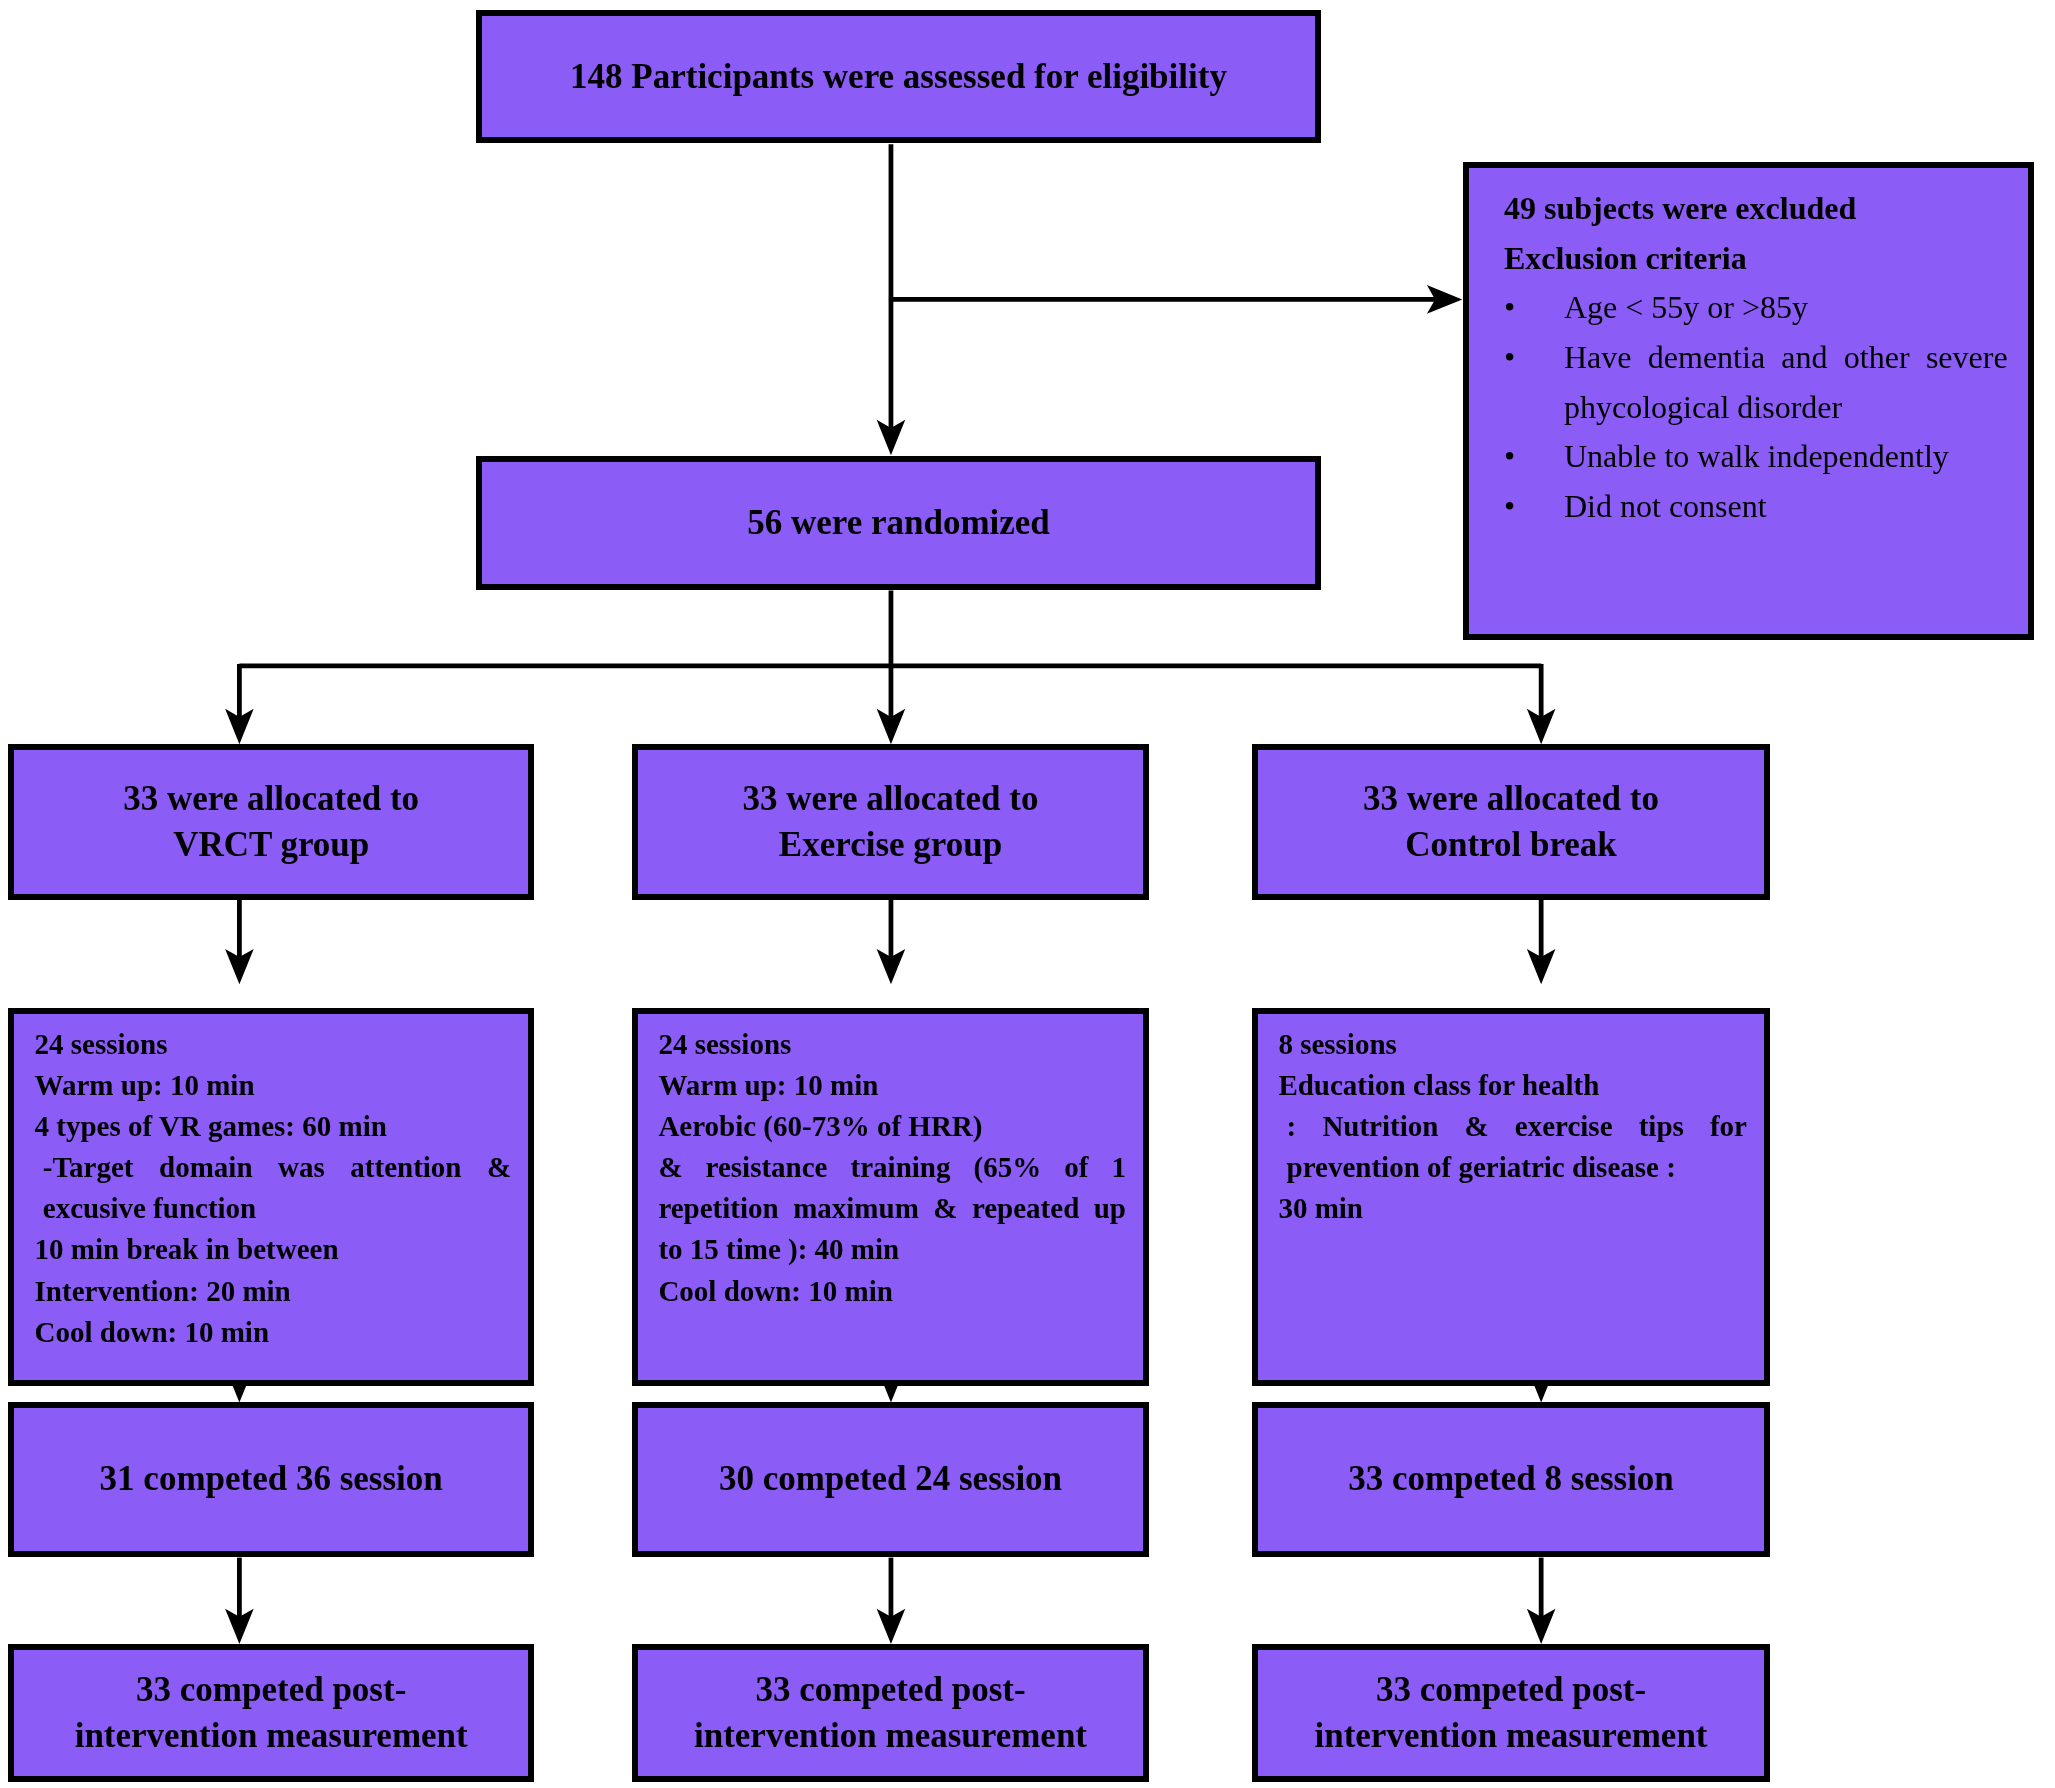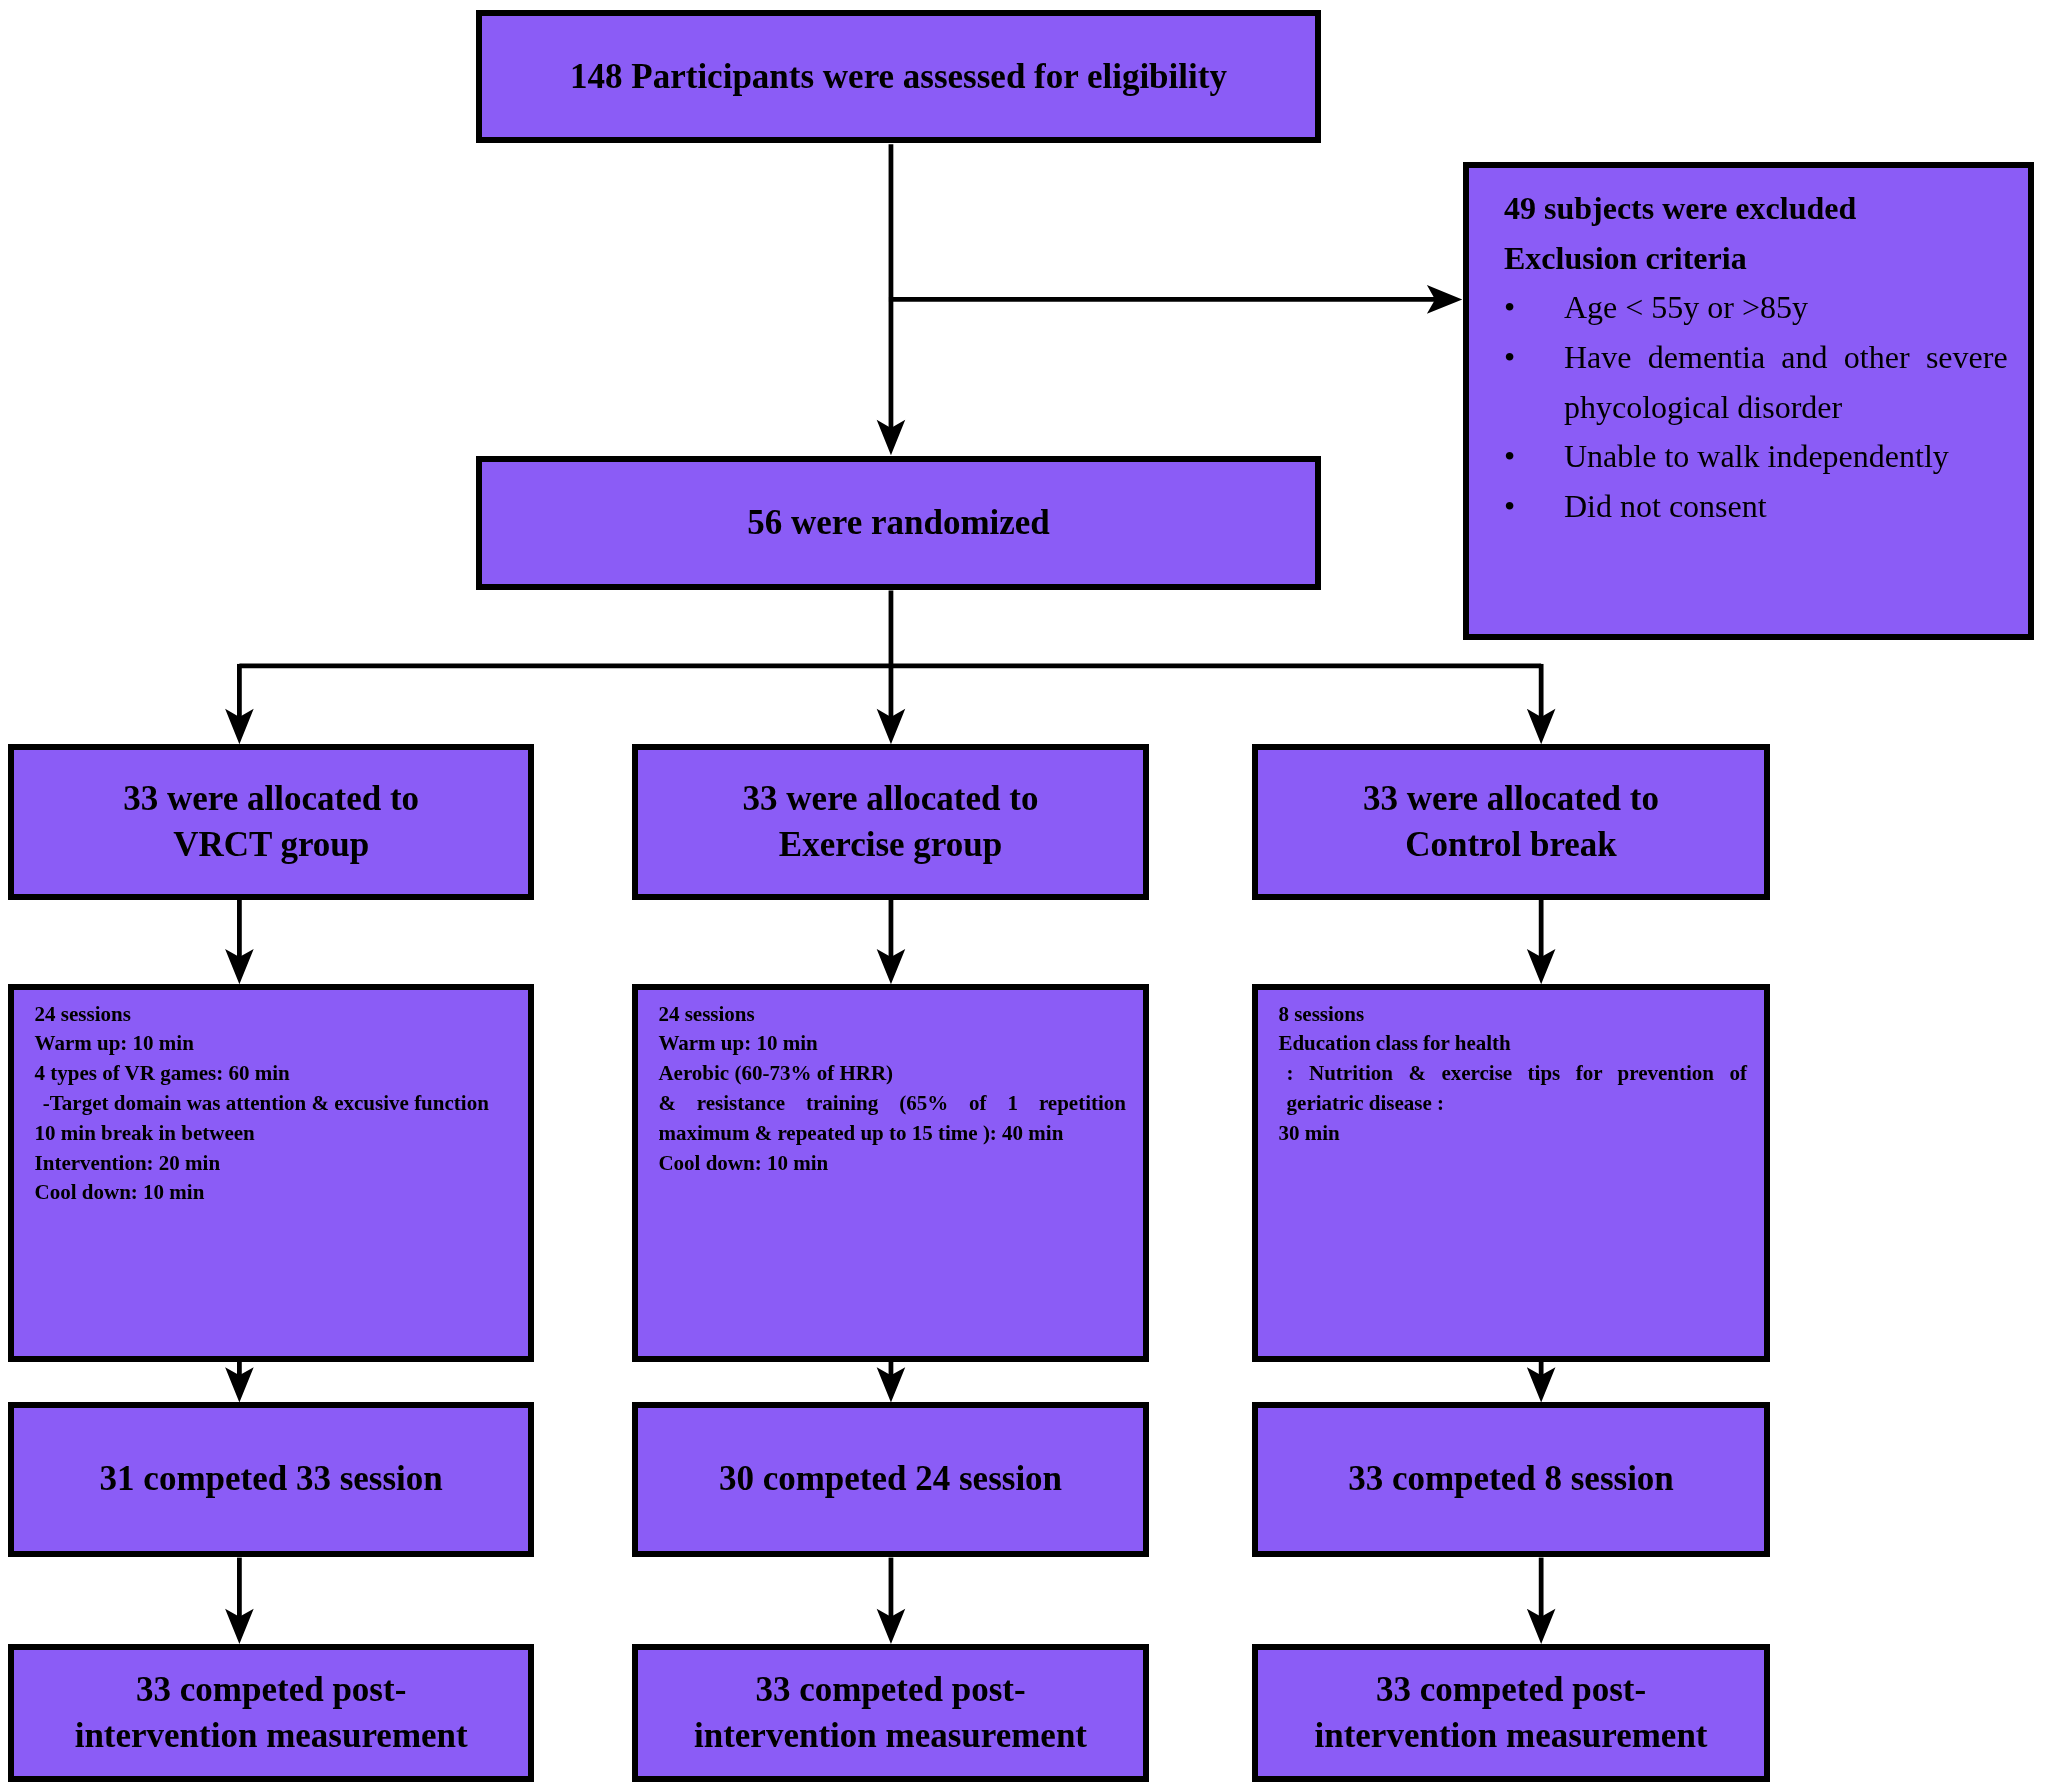--- a/index.html
+++ b/index.html
@@ -44,24 +44,24 @@
   .ex-title{font-weight:bold;}
   .bullet-row{display:flex;align-items:flex-start;}
   .bullet-row .dot{width:60px;flex:0 0 60px;font-weight:normal;}
   .bullet-row .btext{flex:1 1 auto;font-weight:normal;}
   
   .col1{left:8.2px;width:526px;}
   .col2{left:632px;width:517px;}
   .col3{left:1252px;width:518px;}
   .alloc{top:744px;height:156px;}
   .detail{
-    top:984px;height:378px;
+    top:1008px;height:378px;
     padding:9.5px 17px 0 20.4px;
     font-weight:bold;
-    font-size:21px;
+    font-size:29px;
     line-height:1.42;
   }
   .detail .p{margin:0;}
   .jus{text-align:justify;}
   .ind{padding-left:8.2px;}
   .comp{top:1402px;height:155px;}
   .post{top:1644px;height:138px;}
 </style>
 </head>
 <body>
@@ -174,21 +174,21 @@
   <div class="box detail col1">
     <p class="p">24 sessions</p>
     <p class="p">Warm up: 10 min</p>
     <p class="p">4 types of VR games: 60 min</p>
     <p class="p jus ind">-Target domain was attention &amp; excusive function</p>
     <p class="p">10 min break in between</p>
     <p class="p">Intervention: 20 min</p>
     <p class="p">Cool down: 10 min</p>
   </div>
   <div class="box centerbox col1 comp">
-    <div>31 competed 33 session</div>
+    <div>31 competed 36 session</div>
   </div>
   <div class="box centerbox col1 post">
     <div>33 competed post-</div>
     <div>intervention measurement</div>
   </div>
 
   <div class="box centerbox col2 alloc">
     <div>33 were allocated to</div>
     <div>Exercise group</div>
   </div>

